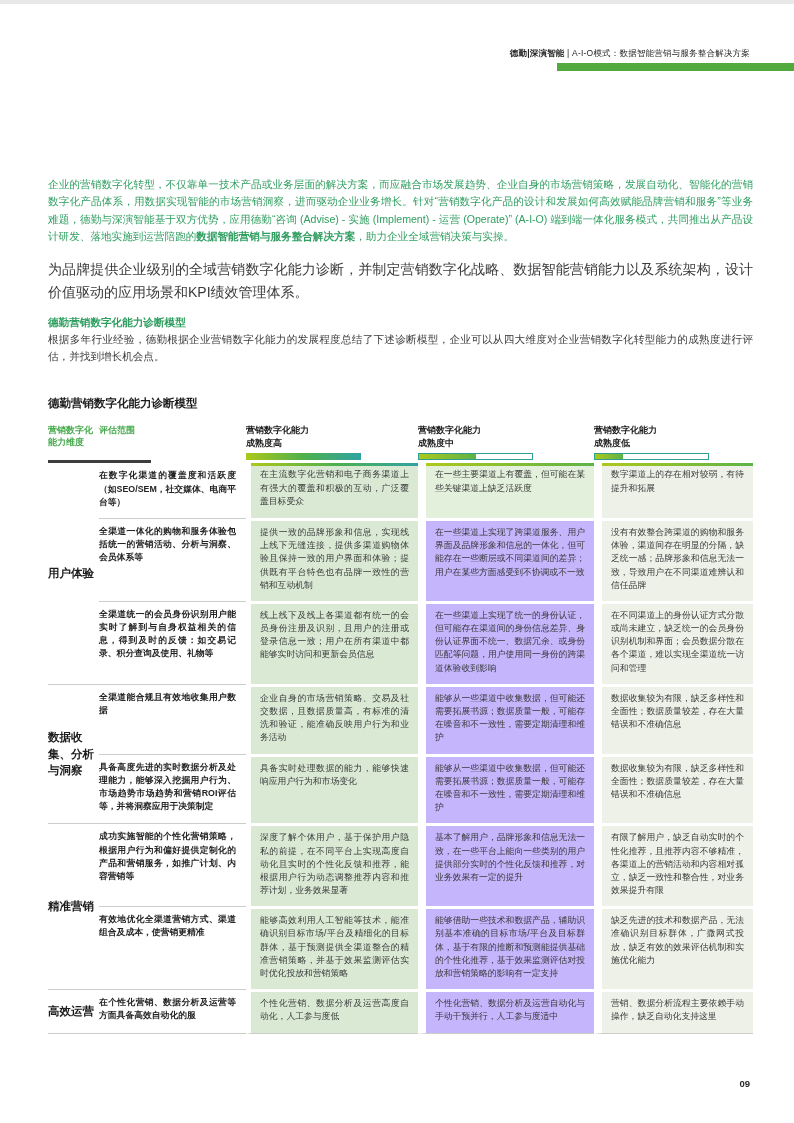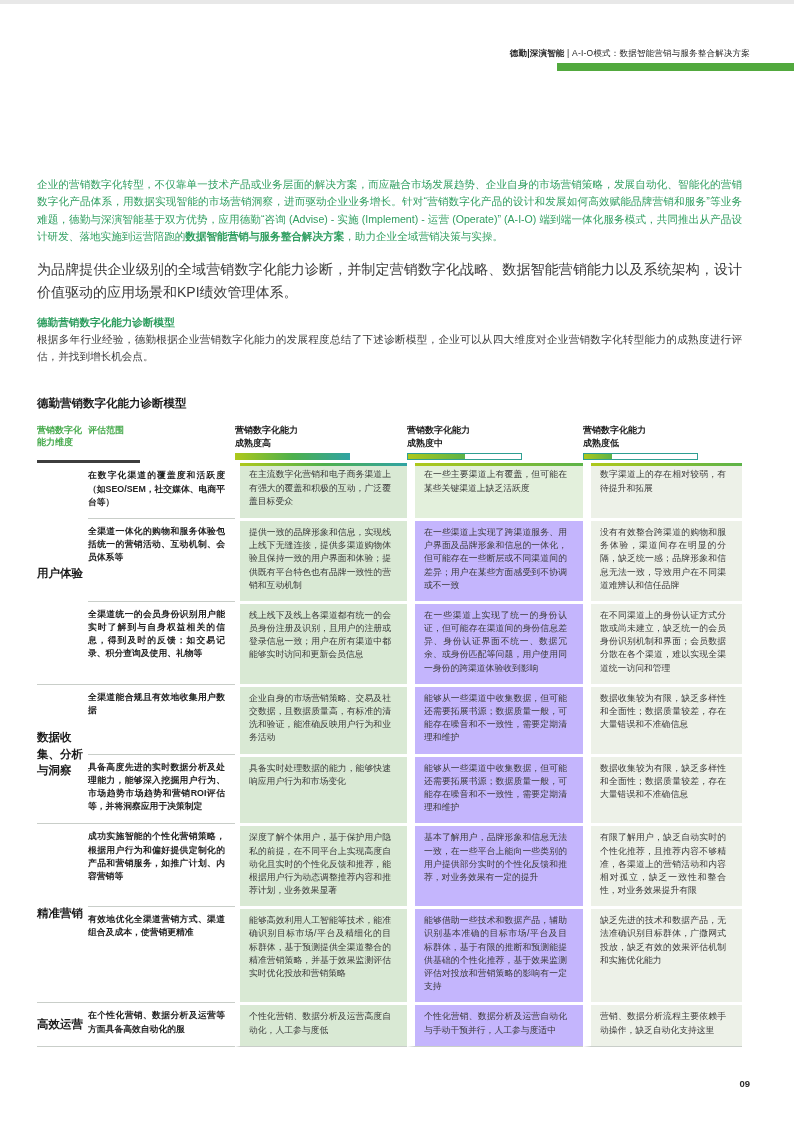--- a/index.html
+++ b/index.html
@@ -13,21 +13,21 @@
   .top-header {
     position:absolute; top:44px; right:44px; font-size:8.5px; color:#1f1f1f;
     letter-spacing:0.2px; white-space:nowrap;
   }
   .top-header .brand { font-weight:bold; }
   .top-accent {
     position:absolute; top:59px; left:557px; width:237px; height:8px;
     background:#52a93e;
   }
   
-  .content { position:absolute; left:37px; top:172px; width:705px; }
+  .content { position:absolute; left:48px; top:172px; width:705px; }
   .intro { font-size:10.6px; line-height:1.63; color:#2f9e60; text-align:justify; }
   .intro b { font-weight:bold; }
   .h2 { margin-top:21px; font-size:17.5px; font-weight:bold; color:#5eb53f; }
   .para { margin-top:13px; font-size:14px; line-height:1.63; color:#3b3b3b; text-align:justify; }
   .subhead { margin-top:12px; font-size:10.6px; font-weight:bold; color:#2f9e60; }
   .para2 { margin-top:1px; font-size:10.6px; line-height:1.63; color:#3b3b3b; text-align:justify; }
   .table-title { margin-top:31px; font-size:11.5px; font-weight:bold; color:#1c1c1c; }
 
   
   .diag-table { margin-top:13px; width:705px; table-layout:fixed; border-collapse:separate; border-spacing:0; }
@@ -58,21 +58,21 @@
   td.g-label {
     font-size:11.5px; font-weight:bold; color:#1c1c1c; vertical-align:middle;
     padding-right:4px; line-height:1.45;
   }
   td.scope {
     font-size:8.8px; font-weight:bold; color:#242424; line-height:1.5;
     padding:6px 10px 9px 0; text-align:justify;
   }
   td.cell {
     font-size:8.8px; color:#3a3a3a; line-height:1.5;
-    padding:5px 16px 9px 9px; text-align:justify;
+    padding:5px 9px 9px 9px; text-align:justify;
   }
   td.c-high { background:#d9e9d4; border-left:5px solid #fff; }
   td.c-mid  { background:#c4b5fd; border-left:8px solid #fff; }
   td.c-low  { background:#edf1e8; border-left:8px solid #fff; }
   
   tr.first td.c-high { background:linear-gradient(to right,#aec81b,#4eb04c,#2fa3a3) top left/100% 3px no-repeat,
                        linear-gradient(#d9e9d4,#d9e9d4); }
   tr.first td.c-mid  { background:linear-gradient(to right,#aec81b,#5cb348) top left/100% 3px no-repeat,
                        linear-gradient(#e3f0dc,#e3f0dc); }
   tr.first td.c-low  { background:linear-gradient(to right,#aec81b,#5cb348) top left/100% 3px no-repeat,
@@ -139,21 +139,21 @@
       </thead>
       <tbody>
         <tr class="first">
           <td class="g-label" rowspan="3">用户体验</td>
           <td class="scope">在数字化渠道的覆盖度和活跃度（如SEO/SEM，社交媒体、电商平台等）</td>
           <td class="cell c-high">在主流数字化营销和电子商务渠道上有强大的覆盖和积极的互动，广泛覆盖目标受众</td>
           <td class="cell c-mid">在一些主要渠道上有覆盖，但可能在某些关键渠道上缺乏活跃度</td>
           <td class="cell c-low">数字渠道上的存在相对较弱，有待提升和拓展</td>
         </tr>
         <tr>
-          <td class="scope">全渠道一体化的购物和服务体验包括统一的营销活动、互动机制、会员体系等</td>
+          <td class="scope">全渠道一体化的购物和服务体验包括统一的营销活动、分析与洞察、会员体系等</td>
           <td class="cell c-high">提供一致的品牌形象和信息，实现线上线下无缝连接，提供多渠道购物体验且保持一致的用户界面和体验；提供既有平台特色也有品牌一致性的营销和互动机制</td>
           <td class="cell c-mid">在一些渠道上实现了跨渠道服务、用户界面及品牌形象和信息的一体化，但可能存在一些断层或不同渠道间的差异；用户在某些方面感受到不协调或不一致</td>
           <td class="cell c-low">没有有效整合跨渠道的购物和服务体验，渠道间存在明显的分隔，缺乏统一感；品牌形象和信息无法一致，导致用户在不同渠道难辨认和信任品牌</td>
         </tr>
         <tr>
           <td class="scope">全渠道统一的会员身份识别用户能实时了解到与自身权益相关的信息，得到及时的反馈：如交易记录、积分查询及使用、礼物等</td>
           <td class="cell c-high">线上线下及线上各渠道都有统一的会员身份注册及识别，且用户的注册或登录信息一致；用户在所有渠道中都能够实时访问和更新会员信息</td>
           <td class="cell c-mid">在一些渠道上实现了统一的身份认证，但可能存在渠道间的身份信息差异、身份认证界面不统一、数据冗余、或身份匹配等问题，用户使用同一身份的跨渠道体验收到影响</td>
           <td class="cell c-low">在不同渠道上的身份认证方式分散或尚未建立，缺乏统一的会员身份识别机制和界面；会员数据分散在各个渠道，难以实现全渠道统一访问和管理</td>
         </tr>

